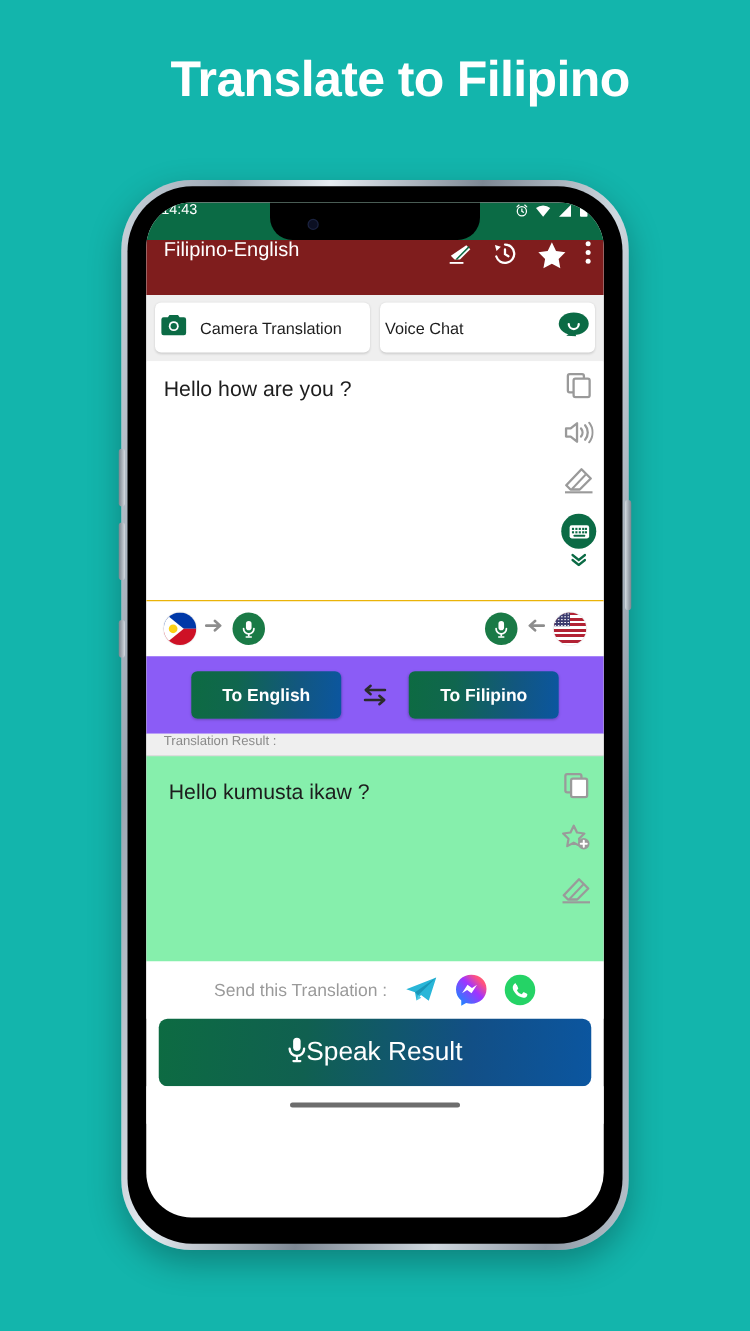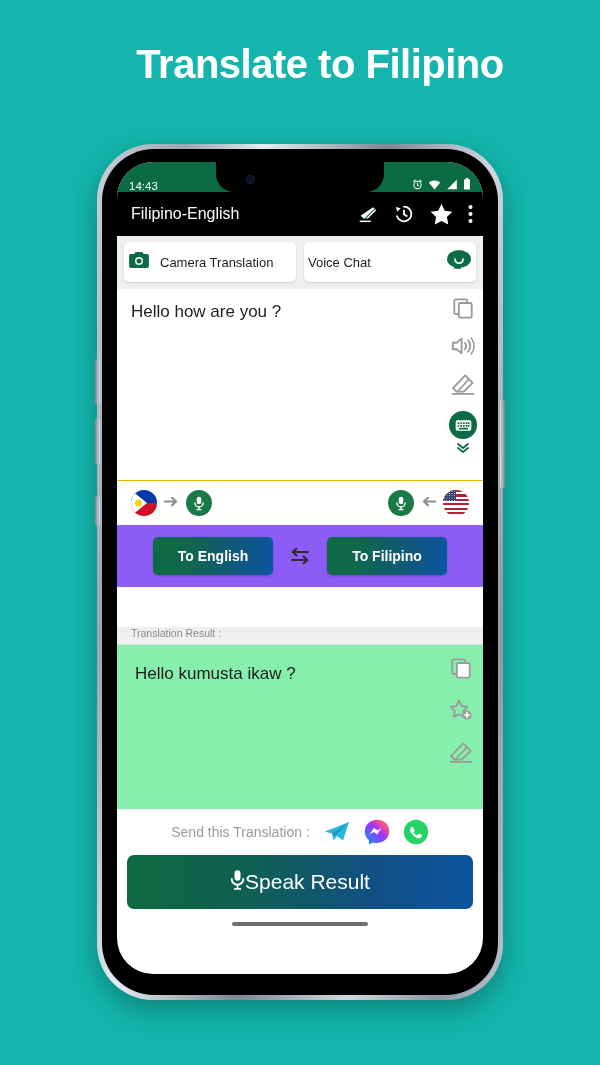--- a/index.html
+++ b/index.html
@@ -71,31 +71,31 @@
     position:absolute; left:30px; top:13px;
     width:9px; height:9px; border-radius:50%;
     background:#0b0f22;
     border:1px solid #1b2340;
   }
 
   
   .statusbar{
     position:relative;
     height:30px; background:#0b6b45;
-    display:flex; align-items:flex-end;
+    display:flex; align-items:flex-start;
     padding:0 12px;
     color:#ffffff; font-size:11px;
   }
   .status-time{ font-size:11.5px; font-weight:normal; }
   .status-right{ margin-left:auto; display:flex; align-items:center; gap:5px; }
 
   
   .appbar{
-    height:44px; background:#000000;
-    display:flex; align-items:center;
+    height:44px; background:#7f1d1d;
+    display:flex; align-items:flex-start;
     padding:0 10px 0 14px;
     gap:14px;
   }
   .appbar-title{
     color:#ffffff; font-size:16px; font-weight:normal;
     margin-right:auto;
   }
   .appbar-ico{ display:flex; align-items:center; cursor:pointer; }
 
   
@@ -186,21 +186,20 @@
     display:flex; align-items:center; justify-content:center;
     cursor:pointer;
     box-shadow:0 1px 2px rgba(0,0,0,.22);
   }
   .swap-ico{ cursor:pointer; display:flex; align-items:center; }
 
   .resultlabel{
     background:#efefef;
     font-size:10.5px; color:#8a8a8a;
     padding:0 12px 5px 14px;
-    margin-top:40px;
   }
 
   
   .respanel{
     position:relative; background:#86efac;
     height:165px;
     padding:18px 52px 8px 18px;
     border-top:1px solid #dcdcdc;
   }
   .restext{ font-size:17px; color:#1d1d1d; line-height:1.35; }

